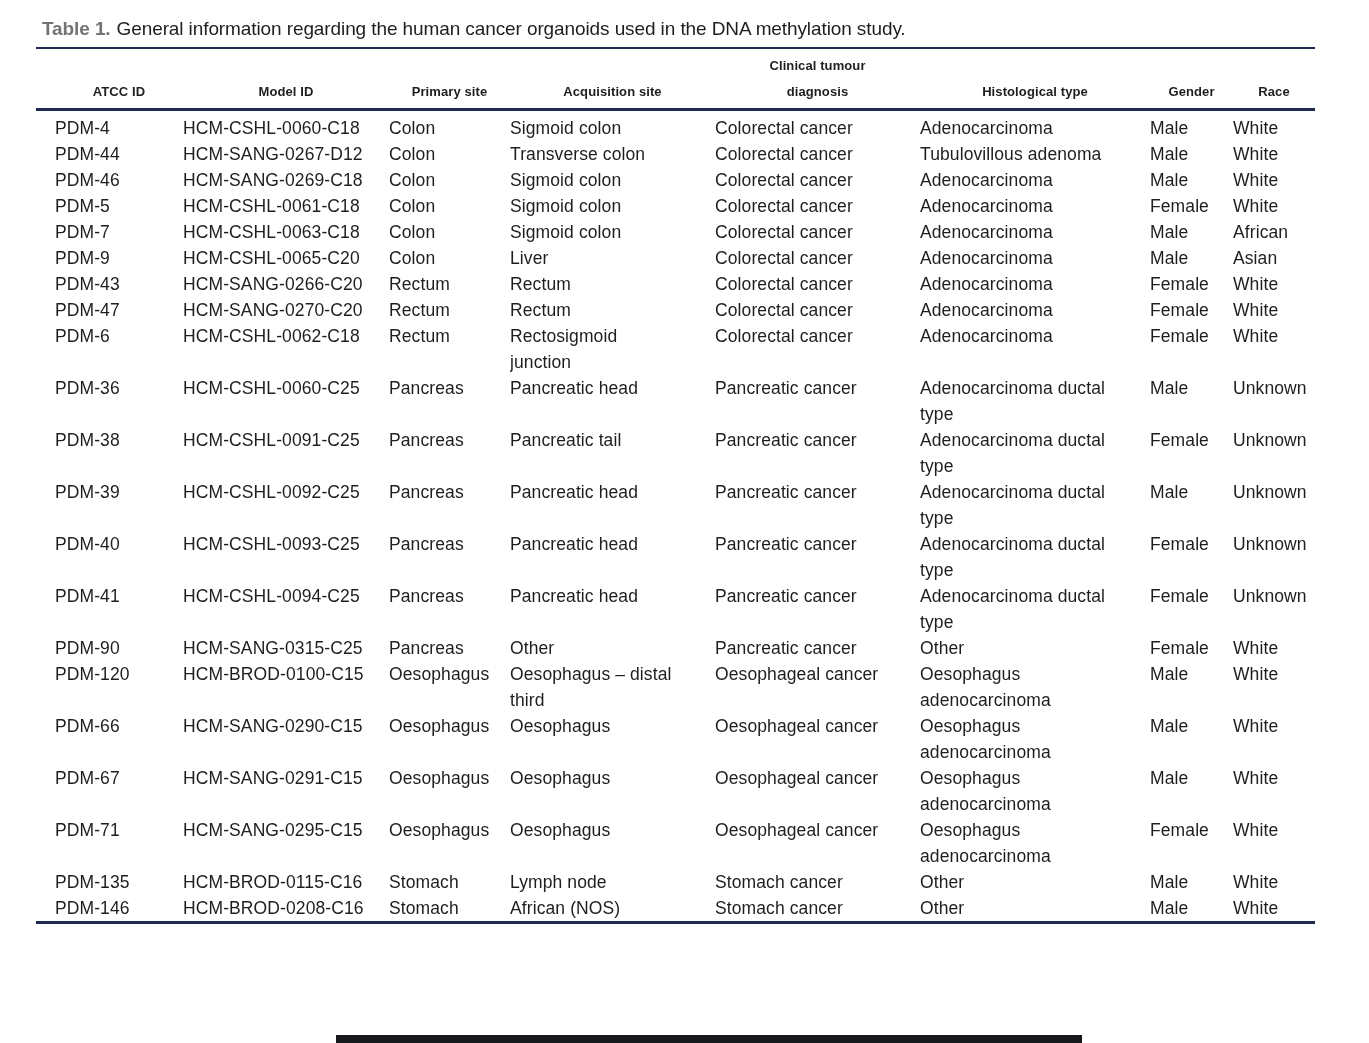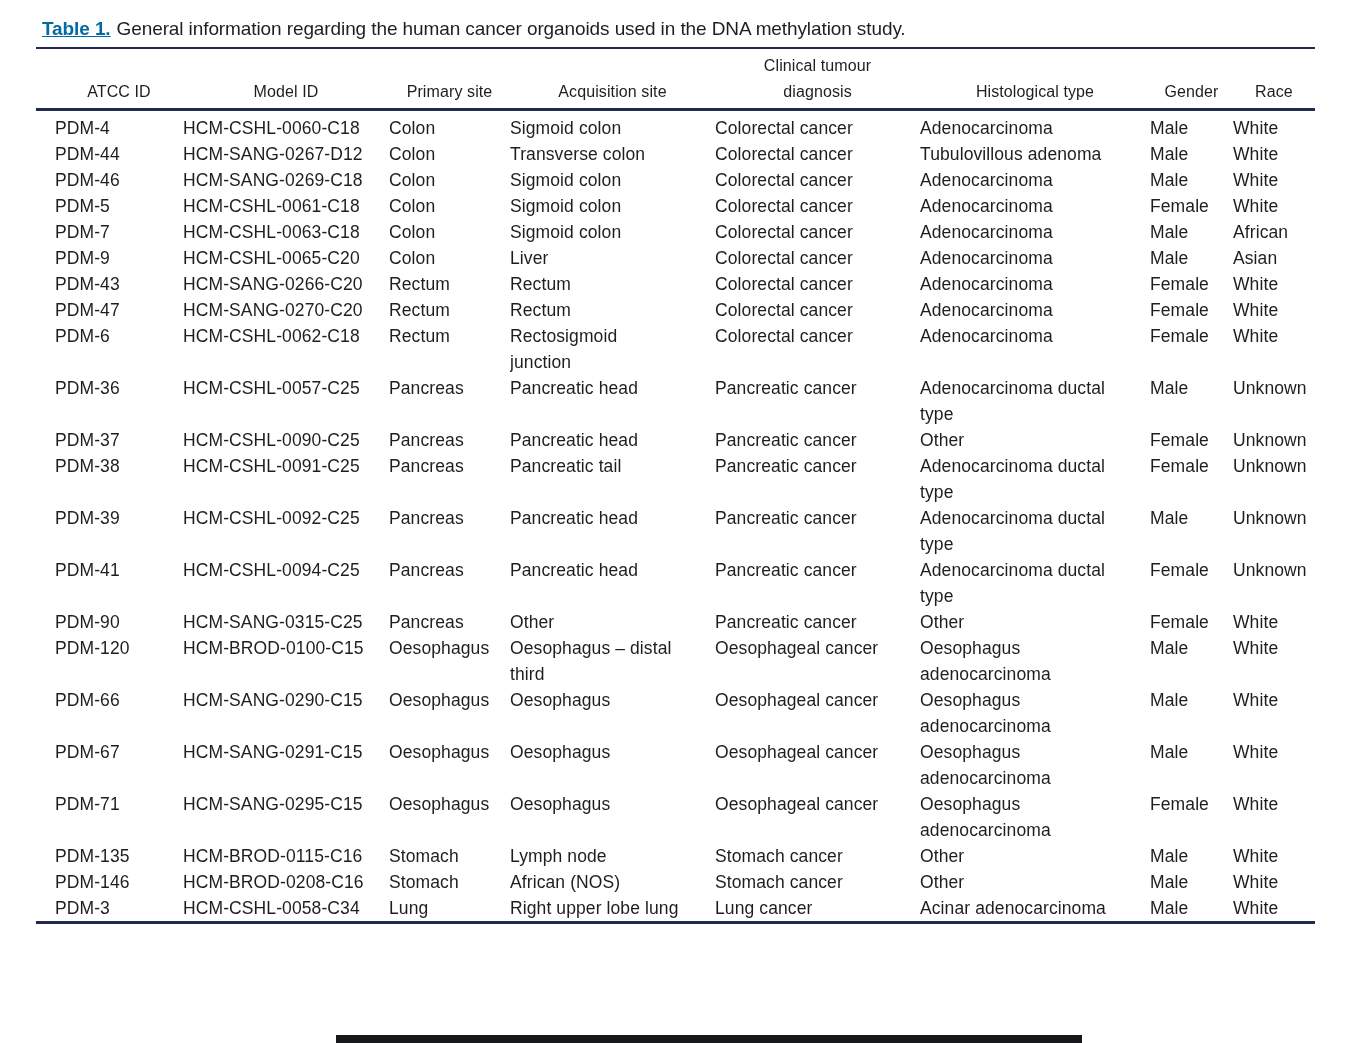--- a/index.html
+++ b/index.html
@@ -6,31 +6,31 @@
   body{
     width:1369px;height:1043px;position:relative;overflow:hidden;
     background:#ffffff;color:#1e1e1e;
     font-family:"Liberation Sans",sans-serif;
   }
   .page{position:absolute;inset:0;}
   .caption{
     position:absolute;left:42px;top:17px;
     font-size:19px;line-height:24px;letter-spacing:-0.1px;white-space:nowrap;
   }
-  .caption-label{color:#0369a1;font-weight:bold;margin-right:6px;text-decoration:underline;}
+  .caption-label{color:#737373;font-weight:bold;margin-right:6px;}
   .tbl{
     position:absolute;left:36px;top:47px;width:1279px;
     border-collapse:collapse;table-layout:fixed;
     border-top:2.5px solid #20294f;border-bottom:3px solid #20294f;
     font-size:17.5px;line-height:26px;letter-spacing:0.1px;color:#1e1e1e;
   }
   thead tr{border-bottom:3px solid #20294f;}
   th{
-    font-weight:normal;vertical-align:bottom;text-align:center;
-    white-space:pre-line;padding:4px 0 3px 0;font-size:16px;
+    font-weight:bold;vertical-align:bottom;text-align:center;
+    white-space:pre-line;padding:4px 0 3px 0;font-size:13px;
   }
   th.left{text-align:center;}
   th:first-child{padding-left:19px;}
   td{
     vertical-align:top;text-align:left;padding:0;
     white-space:pre-line;overflow:hidden;
   }
   td:first-child{padding-left:19px;}
   tbody tr:first-child td{padding-top:4px;}
   .bottom-bar{
@@ -158,37 +158,27 @@
           <td>Rectum</td>
           <td>Rectosigmoid
 junction</td>
           <td>Colorectal cancer</td>
           <td>Adenocarcinoma</td>
           <td>Female</td>
           <td>White</td>
         </tr>
         <tr>
           <td>PDM-36</td>
-          <td>HCM-CSHL-0057-C25</td>
+          <td>HCM-CSHL-0060-C25</td>
           <td>Pancreas</td>
           <td>Pancreatic head</td>
           <td>Pancreatic cancer</td>
           <td>Adenocarcinoma ductal
 type</td>
           <td>Male</td>
-          <td>Unknown</td>
-        </tr>
-        <tr>
-          <td>PDM-37</td>
-          <td>HCM-CSHL-0090-C25</td>
-          <td>Pancreas</td>
-          <td>Pancreatic head</td>
-          <td>Pancreatic cancer</td>
-          <td>Other</td>
-          <td>Female</td>
           <td>Unknown</td>
         </tr>
         <tr>
           <td>PDM-38</td>
           <td>HCM-CSHL-0091-C25</td>
           <td>Pancreas</td>
           <td>Pancreatic tail</td>
           <td>Pancreatic cancer</td>
           <td>Adenocarcinoma ductal
 type</td>
@@ -197,20 +187,31 @@
         </tr>
         <tr>
           <td>PDM-39</td>
           <td>HCM-CSHL-0092-C25</td>
           <td>Pancreas</td>
           <td>Pancreatic head</td>
           <td>Pancreatic cancer</td>
           <td>Adenocarcinoma ductal
 type</td>
           <td>Male</td>
+          <td>Unknown</td>
+        </tr>
+        <tr>
+          <td>PDM-40</td>
+          <td>HCM-CSHL-0093-C25</td>
+          <td>Pancreas</td>
+          <td>Pancreatic head</td>
+          <td>Pancreatic cancer</td>
+          <td>Adenocarcinoma ductal
+type</td>
+          <td>Female</td>
           <td>Unknown</td>
         </tr>
         <tr>
           <td>PDM-41</td>
           <td>HCM-CSHL-0094-C25</td>
           <td>Pancreas</td>
           <td>Pancreatic head</td>
           <td>Pancreatic cancer</td>
           <td>Adenocarcinoma ductal
 type</td>
@@ -285,28 +286,18 @@
         <tr>
           <td>PDM-146</td>
           <td>HCM-BROD-0208-C16</td>
           <td>Stomach</td>
           <td>African (NOS)</td>
           <td>Stomach cancer</td>
           <td>Other</td>
           <td>Male</td>
           <td>White</td>
         </tr>
-        <tr>
-          <td>PDM-3</td>
-          <td>HCM-CSHL-0058-C34</td>
-          <td>Lung</td>
-          <td>Right upper lobe lung</td>
-          <td>Lung cancer</td>
-          <td>Acinar adenocarcinoma</td>
-          <td>Male</td>
-          <td>White</td>
-        </tr>
       </tbody>
   </table>
 
   <div class="bottom-bar"></div>
 
 </div>
 
 </body></html>

